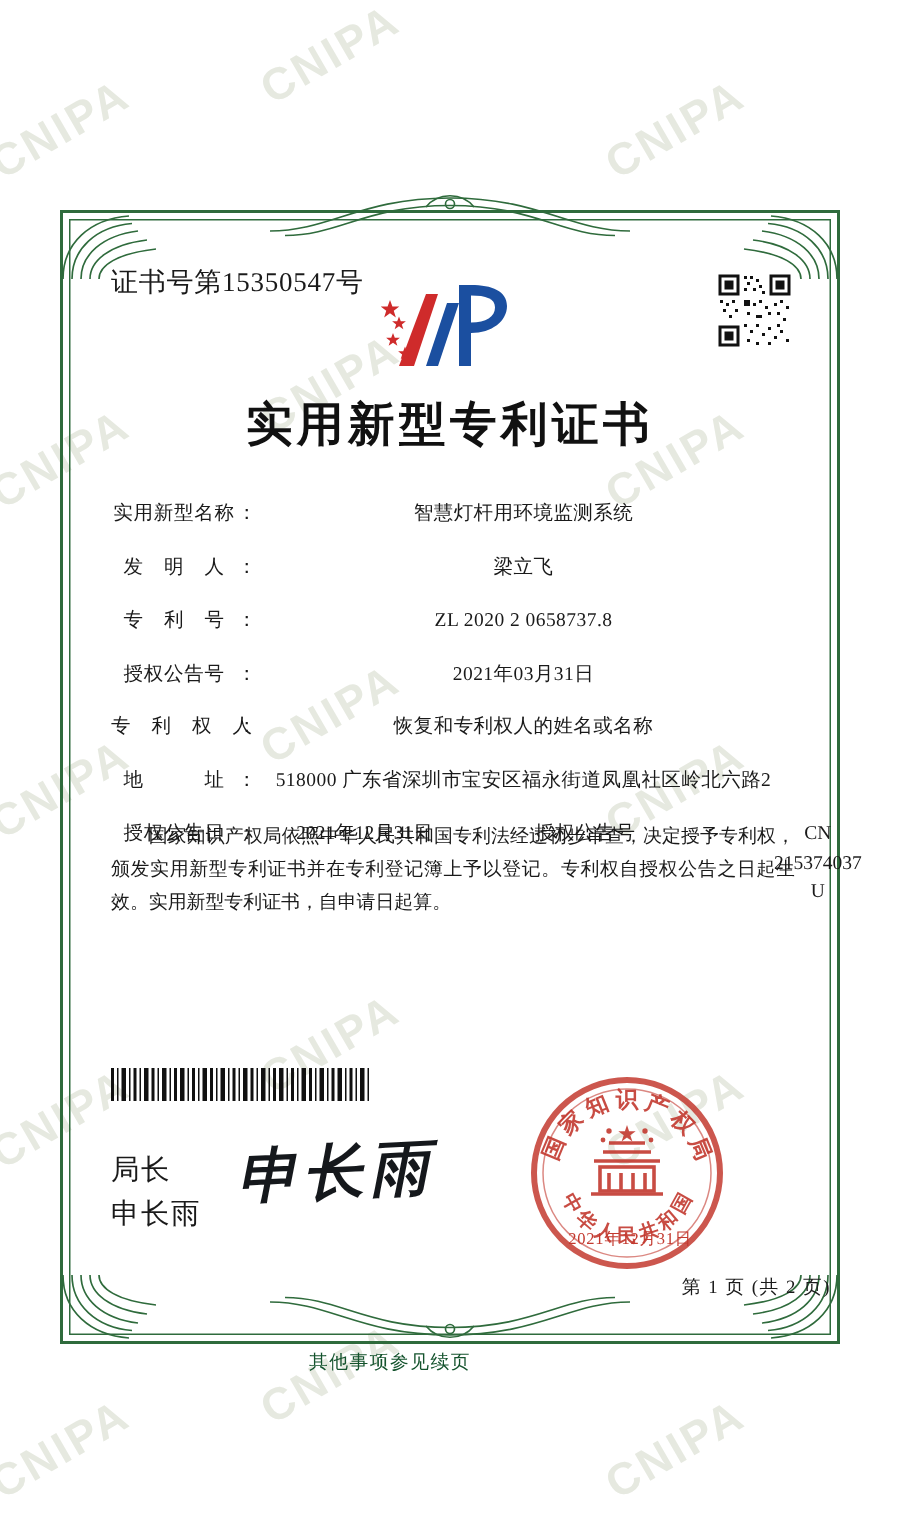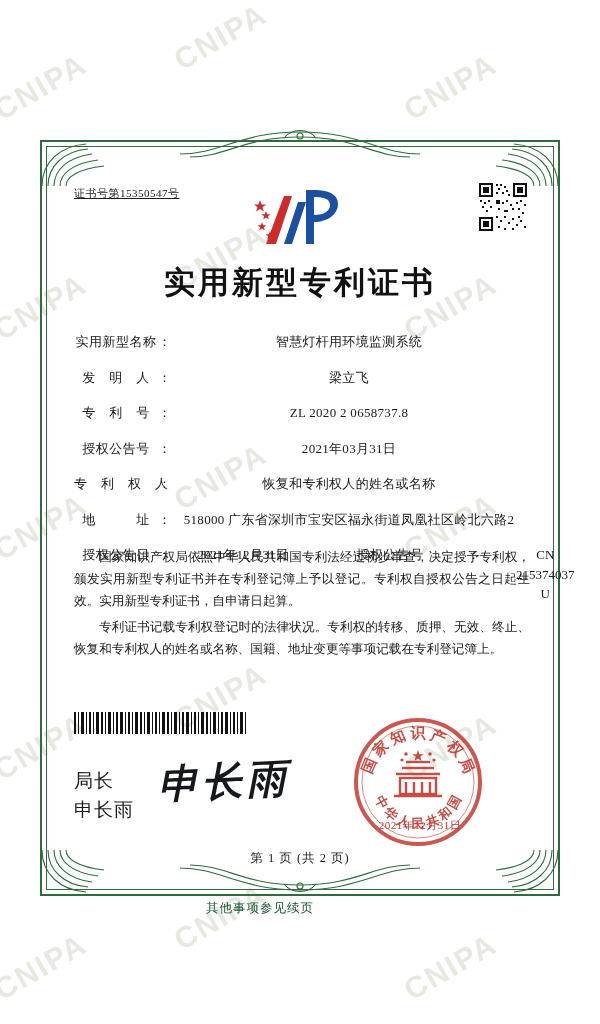--- a/index.html
+++ b/index.html
@@ -92,24 +92,23 @@
   .content {
     position: absolute;
     left: 46px; top: 146px;
     width: 508px;
     height: 744px;
   }
 
   .cert-no {
     position: absolute;
     left: 28px;
-    top: 40px;
-    font-size: 11px;
+    top: 30px;
+    font-size: 18px;
     letter-spacing: 0.5px;
-    text-decoration: underline;
   }
 
   .qr {
     position: absolute;
     right: 26px;
     top: 36px;
     width: 50px;
     height: 50px;
   }
   .qr svg { display:block; }
@@ -242,21 +241,21 @@
     font-size: 11px;
     color: #c3392f;
     letter-spacing: 0.5px;
   }
 
   .page-num {
     position: absolute;
     left: 0;
     top: 704px;
     width: 508px;
-    text-align: center;
+    text-align: right;
     font-size: 12.5px;
     letter-spacing: 1px;
   }
 
   .footer-note {
     position: absolute;
     left: 0;
     top: 900px;
     width: 520px;
     text-align: center;
@@ -487,21 +486,20 @@
           <span class="field-label">授权公告号</span>
           <span class="field-colon">：</span>
           <span>CN 215374037 U</span>
         </span>
       </div>
 
     </div>
 
     <div class="paras">
       <p>国家知识产权局依照中华人民共和国专利法经过初步审查，决定授予专利权，颁发实用新型专利证书并在专利登记簿上予以登记。专利权自授权公告之日起生效。实用新型专利证书，自申请日起算。</p>
-      <p>专利证书记载专利权登记时的法律状况。专利权的转移、质押、无效、终止、恢复和专利权人的姓名或名称、国籍、地址变更等事项记载在专利登记簿上。</p>
     </div>
 
     <div class="barcode">
       <svg width="172" height="22" viewBox="0 0 172 22">
         <g fill="#111">
           <rect x="0" y="0" width="2" height="22"></rect>
             <rect x="4" y="0" width="1" height="22"></rect>
           <rect x="7" y="0" width="3" height="22"></rect>
             <rect x="12" y="0" width="1" height="22"></rect>
           <rect x="15" y="0" width="2" height="22"></rect>

